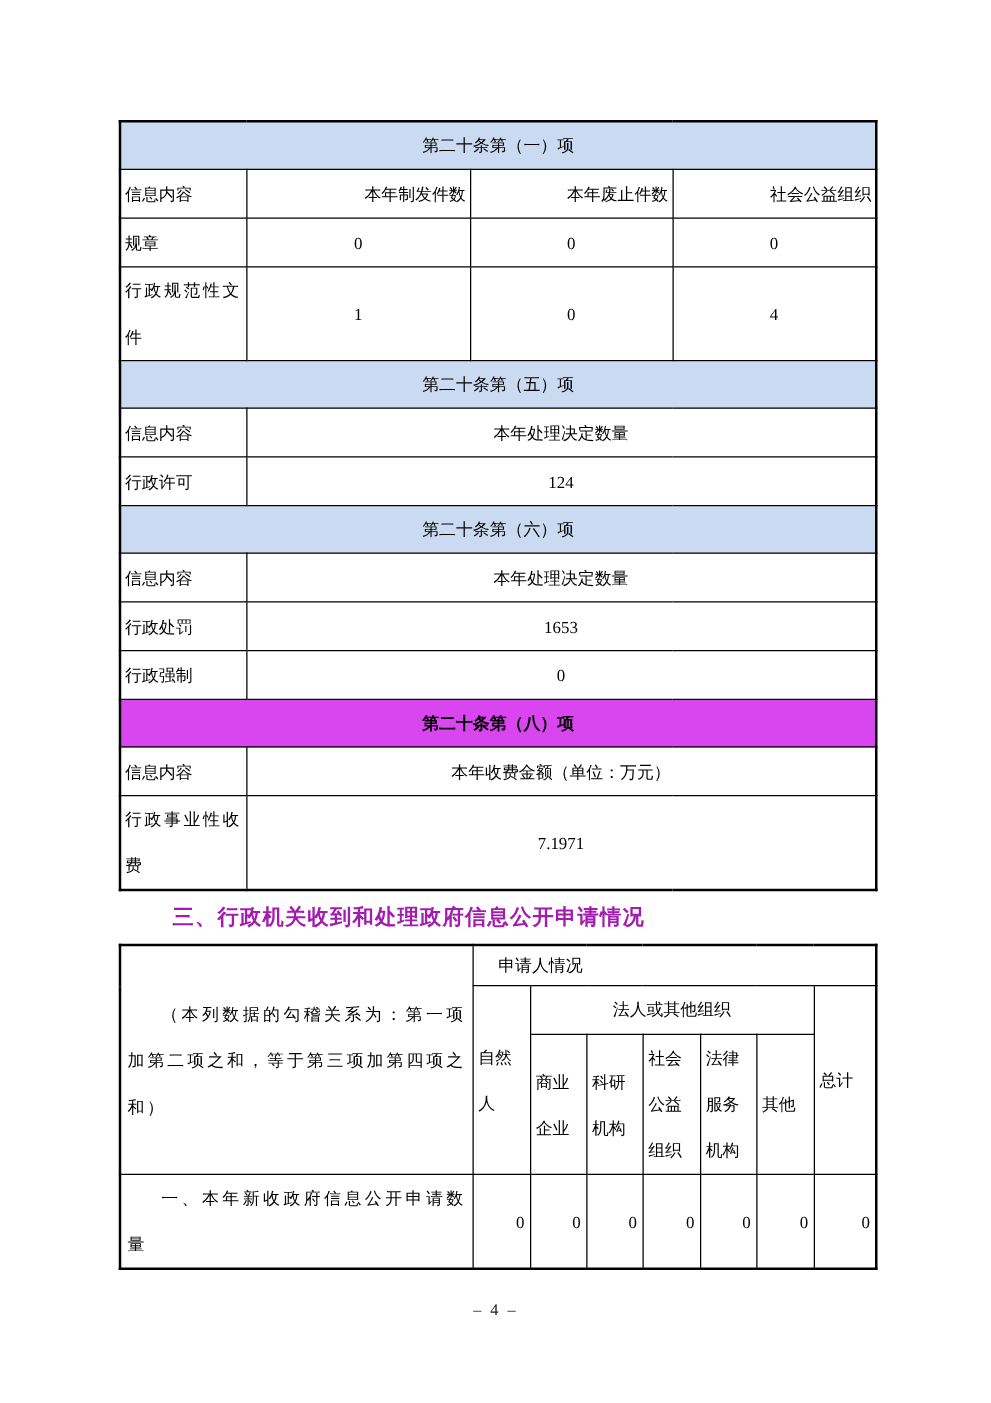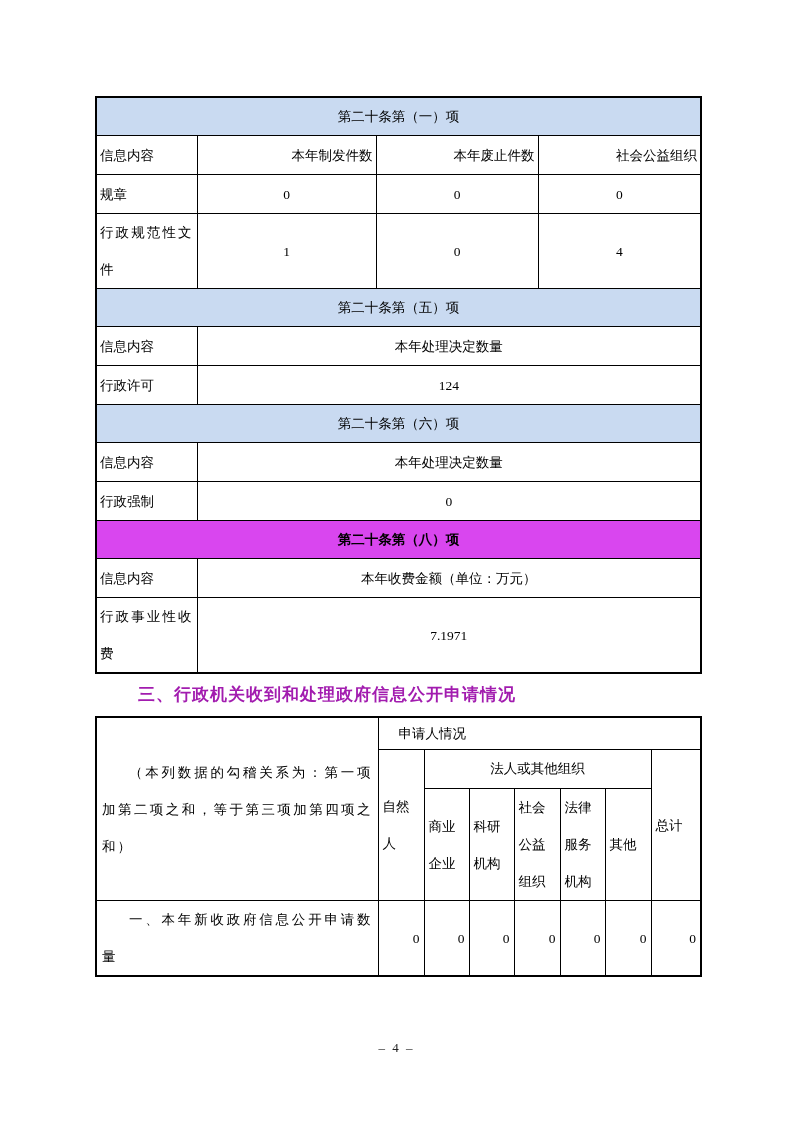--- a/index.html
+++ b/index.html
@@ -100,20 +100,24 @@
       </tr>
 
       <tr>
             <td class="band" colspan="4" style="background: rgb(201, 218, 241);">第二十条第（六）项</td>
           </tr>
       <tr class="h39">
         <td class="lbl">信息内容</td>
         <td class="ctr" colspan="3">本年处理决定数量</td>
       </tr>
       <tr class="h39">
+        <td class="lbl">行政处罚</td>
+        <td class="ctr" colspan="3">1653</td>
+      </tr>
+      <tr class="h39">
         <td class="lbl">行政强制</td>
         <td class="ctr" colspan="3">0</td>
       </tr>
 
       <tr>
             <td class="band" colspan="4" style="background: #d946ef; font-weight: bold;">第二十条第（八）项</td>
           </tr>
       <tr class="h39">
         <td class="lbl">信息内容</td>
         <td class="ctr" colspan="3">本年收费金额（单位：万元）</td>

